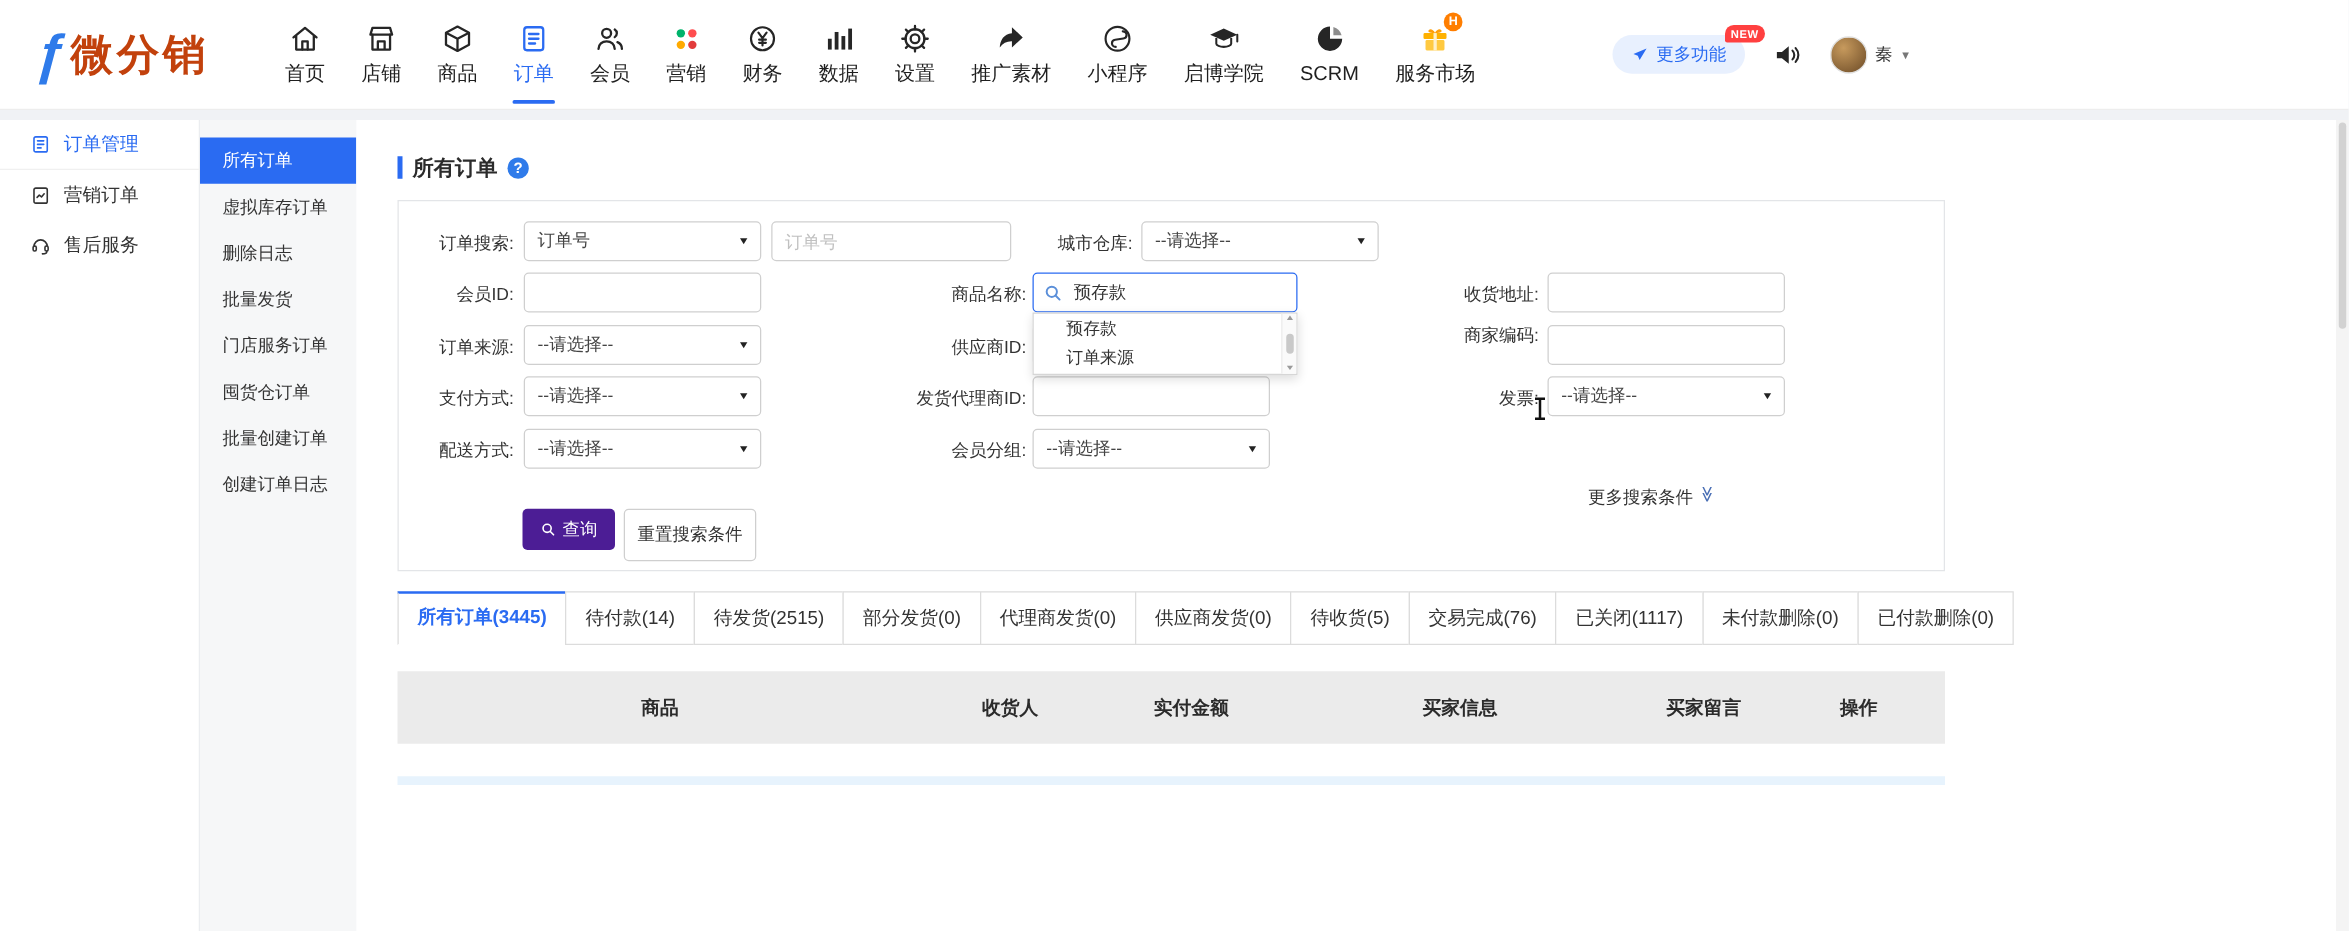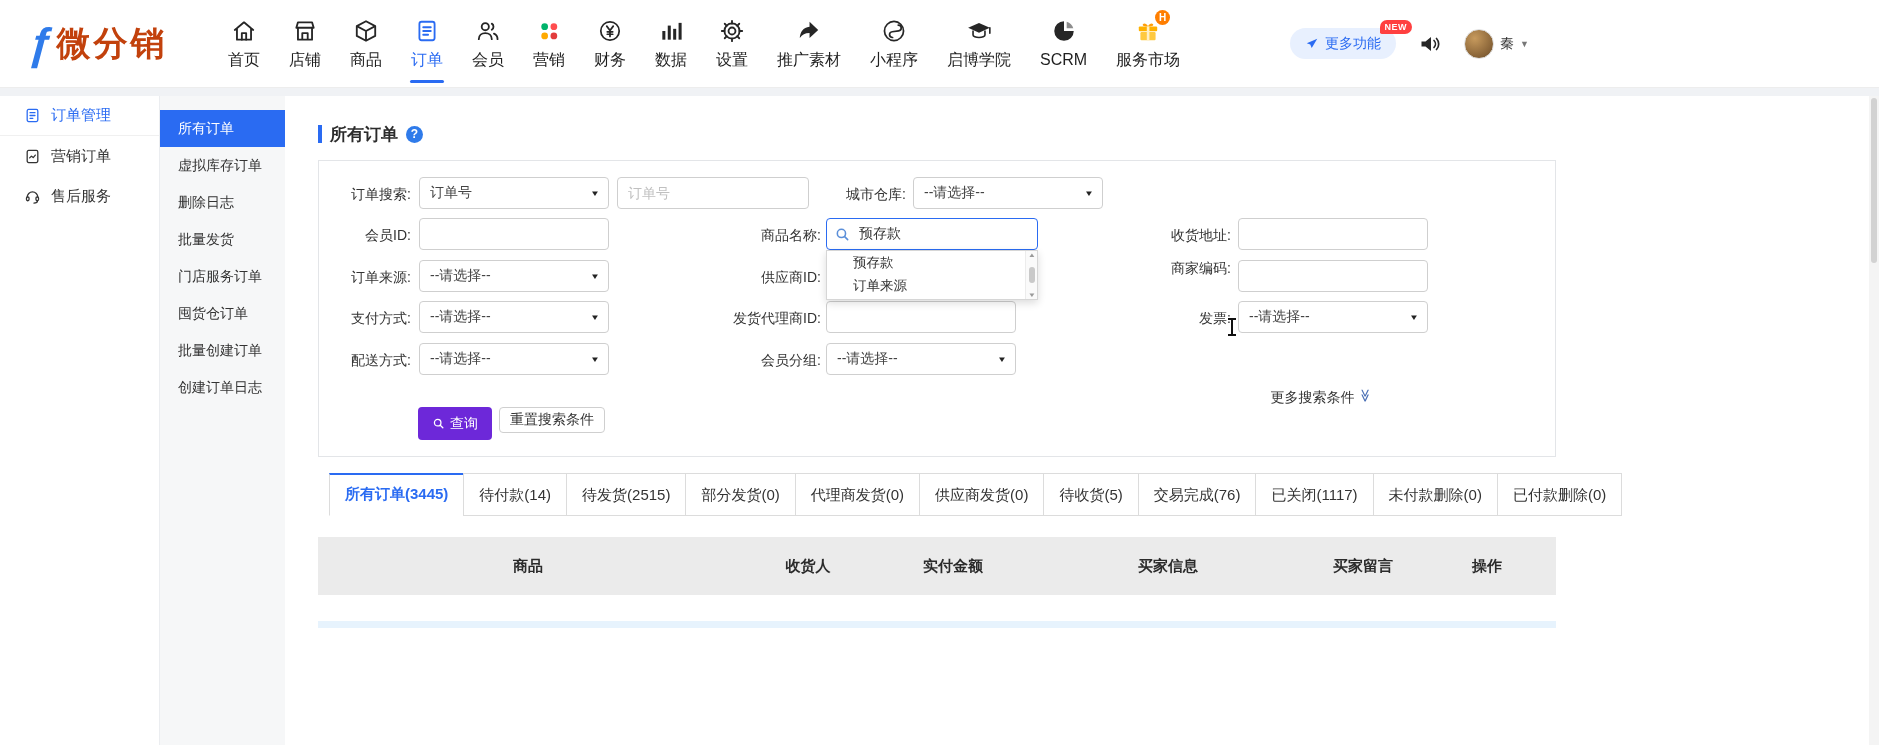--- a/index.html
+++ b/index.html
@@ -59,36 +59,36 @@
   .f-select{position:absolute;height:32px;border:1px solid #cfcfcf;border-radius:4px;background:#fff;
     font-size:14px;padding:0 26px 0 10px;display:flex;align-items:center;cursor:pointer;color:#444}
   .f-select .caret{position:absolute;right:9px;top:50%;transform:translateY(-50%) scaleX(1.25);font-size:8px;color:#222}
   .dropdown{position:absolute;left:507px;top:89px;width:212px;height:50px;background:#fff;
     border:1px solid #d6d6d6;box-shadow:0 3px 8px rgba(0,0,0,.14);z-index:10}
   .dd-opt{height:23px;line-height:23px;padding-left:26px;font-size:13.5px;color:#333;cursor:pointer}
   .dd-scroll{position:absolute;right:0;top:0;width:12px;height:100%;background:#fafafa;border-left:1px solid #ececec;
     display:flex;flex-direction:column;align-items:center;justify-content:space-between;padding:1px 0;cursor:pointer}
   .dd-arrow{font-size:6px;color:#9a9a9a;transform:scaleX(1.4);line-height:6px}
   .dd-thumb{width:6px;height:16px;background:#c9c9c9;border-radius:3px}
-  .btn-search{position:absolute;left:99px;top:246px;width:74px;height:33px;background:#6d28d9;color:#fff;
+  .btn-search{position:absolute;left:99px;top:246px;width:74px;height:33px;background:#4c1d95;color:#fff;
     border:none;border-radius:4px;font-size:14px;display:flex;align-items:center;justify-content:center;gap:5px;cursor:pointer;font-family:inherit}
-  .btn-reset{position:absolute;left:180px;top:246px;width:106px;height:26px;background:#fff;color:#333;
+  .btn-reset{position:absolute;left:180px;top:246px;width:106px;height:42px;background:#fff;color:#333;
     border:1px solid #cfcfcf;border-radius:4px;font-size:14px;cursor:pointer;font-family:inherit}
   .more-link{position:absolute;right:182px;top:228px;font-size:14px;color:#333;display:flex;align-items:flex-start;gap:5px;cursor:pointer}
   .dbl-caret{display:inline-block;transform:rotate(90deg);font-size:13px;color:#4a6fb5;line-height:1}
   
   .ibeam{position:absolute;left:908px;top:156px;width:10px;height:20px;z-index:12}
   .ib-v{position:absolute;left:4px;top:2px;width:1.6px;height:16px;background:#111}
   .ib-t,.ib-b{position:absolute;left:1px;width:8px;height:1.6px;background:#111}
   .ib-t{top:1px}.ib-b{bottom:1px}
   
   .tabs{display:flex;margin-top:16px}
   .tab{height:43px;line-height:41px;padding:0 15px;border:1px solid #dcdcdc;margin-left:-1px;
     font-size:15px;color:#333;background:#fff;cursor:pointer;white-space:nowrap}
-  .tab:first-child{margin-left:11px}
+  .tab:first-child{margin-left:0}
   .tab.active{color:#2a6bf2;font-weight:bold;border-top:2px solid #2a6bf2;border-bottom:1px solid #fff;line-height:38px}
   
   .table-header{display:flex;width:1238px;height:58px;background:#ebebeb;margin-top:21px;
     align-items:center;font-size:15px;font-weight:bold;color:#2b2b2b}
   .th{text-align:center}
   .th1{width:420px}.th2{width:140px}.th3{width:150px}.th4{width:280px}.th5{width:110px}.th6{width:138px}
   .row-strip{width:1238px;height:7px;background:#e7f3fd;margin-top:26px}
   
   .scrollbar{position:absolute;right:0;top:96px;width:10px;height:649px;background:#f4f4f4}
   .scroll-thumb{position:absolute;top:2px;left:2px;width:6px;height:165px;background:#d2d2d2;border-radius:3px;cursor:pointer}

